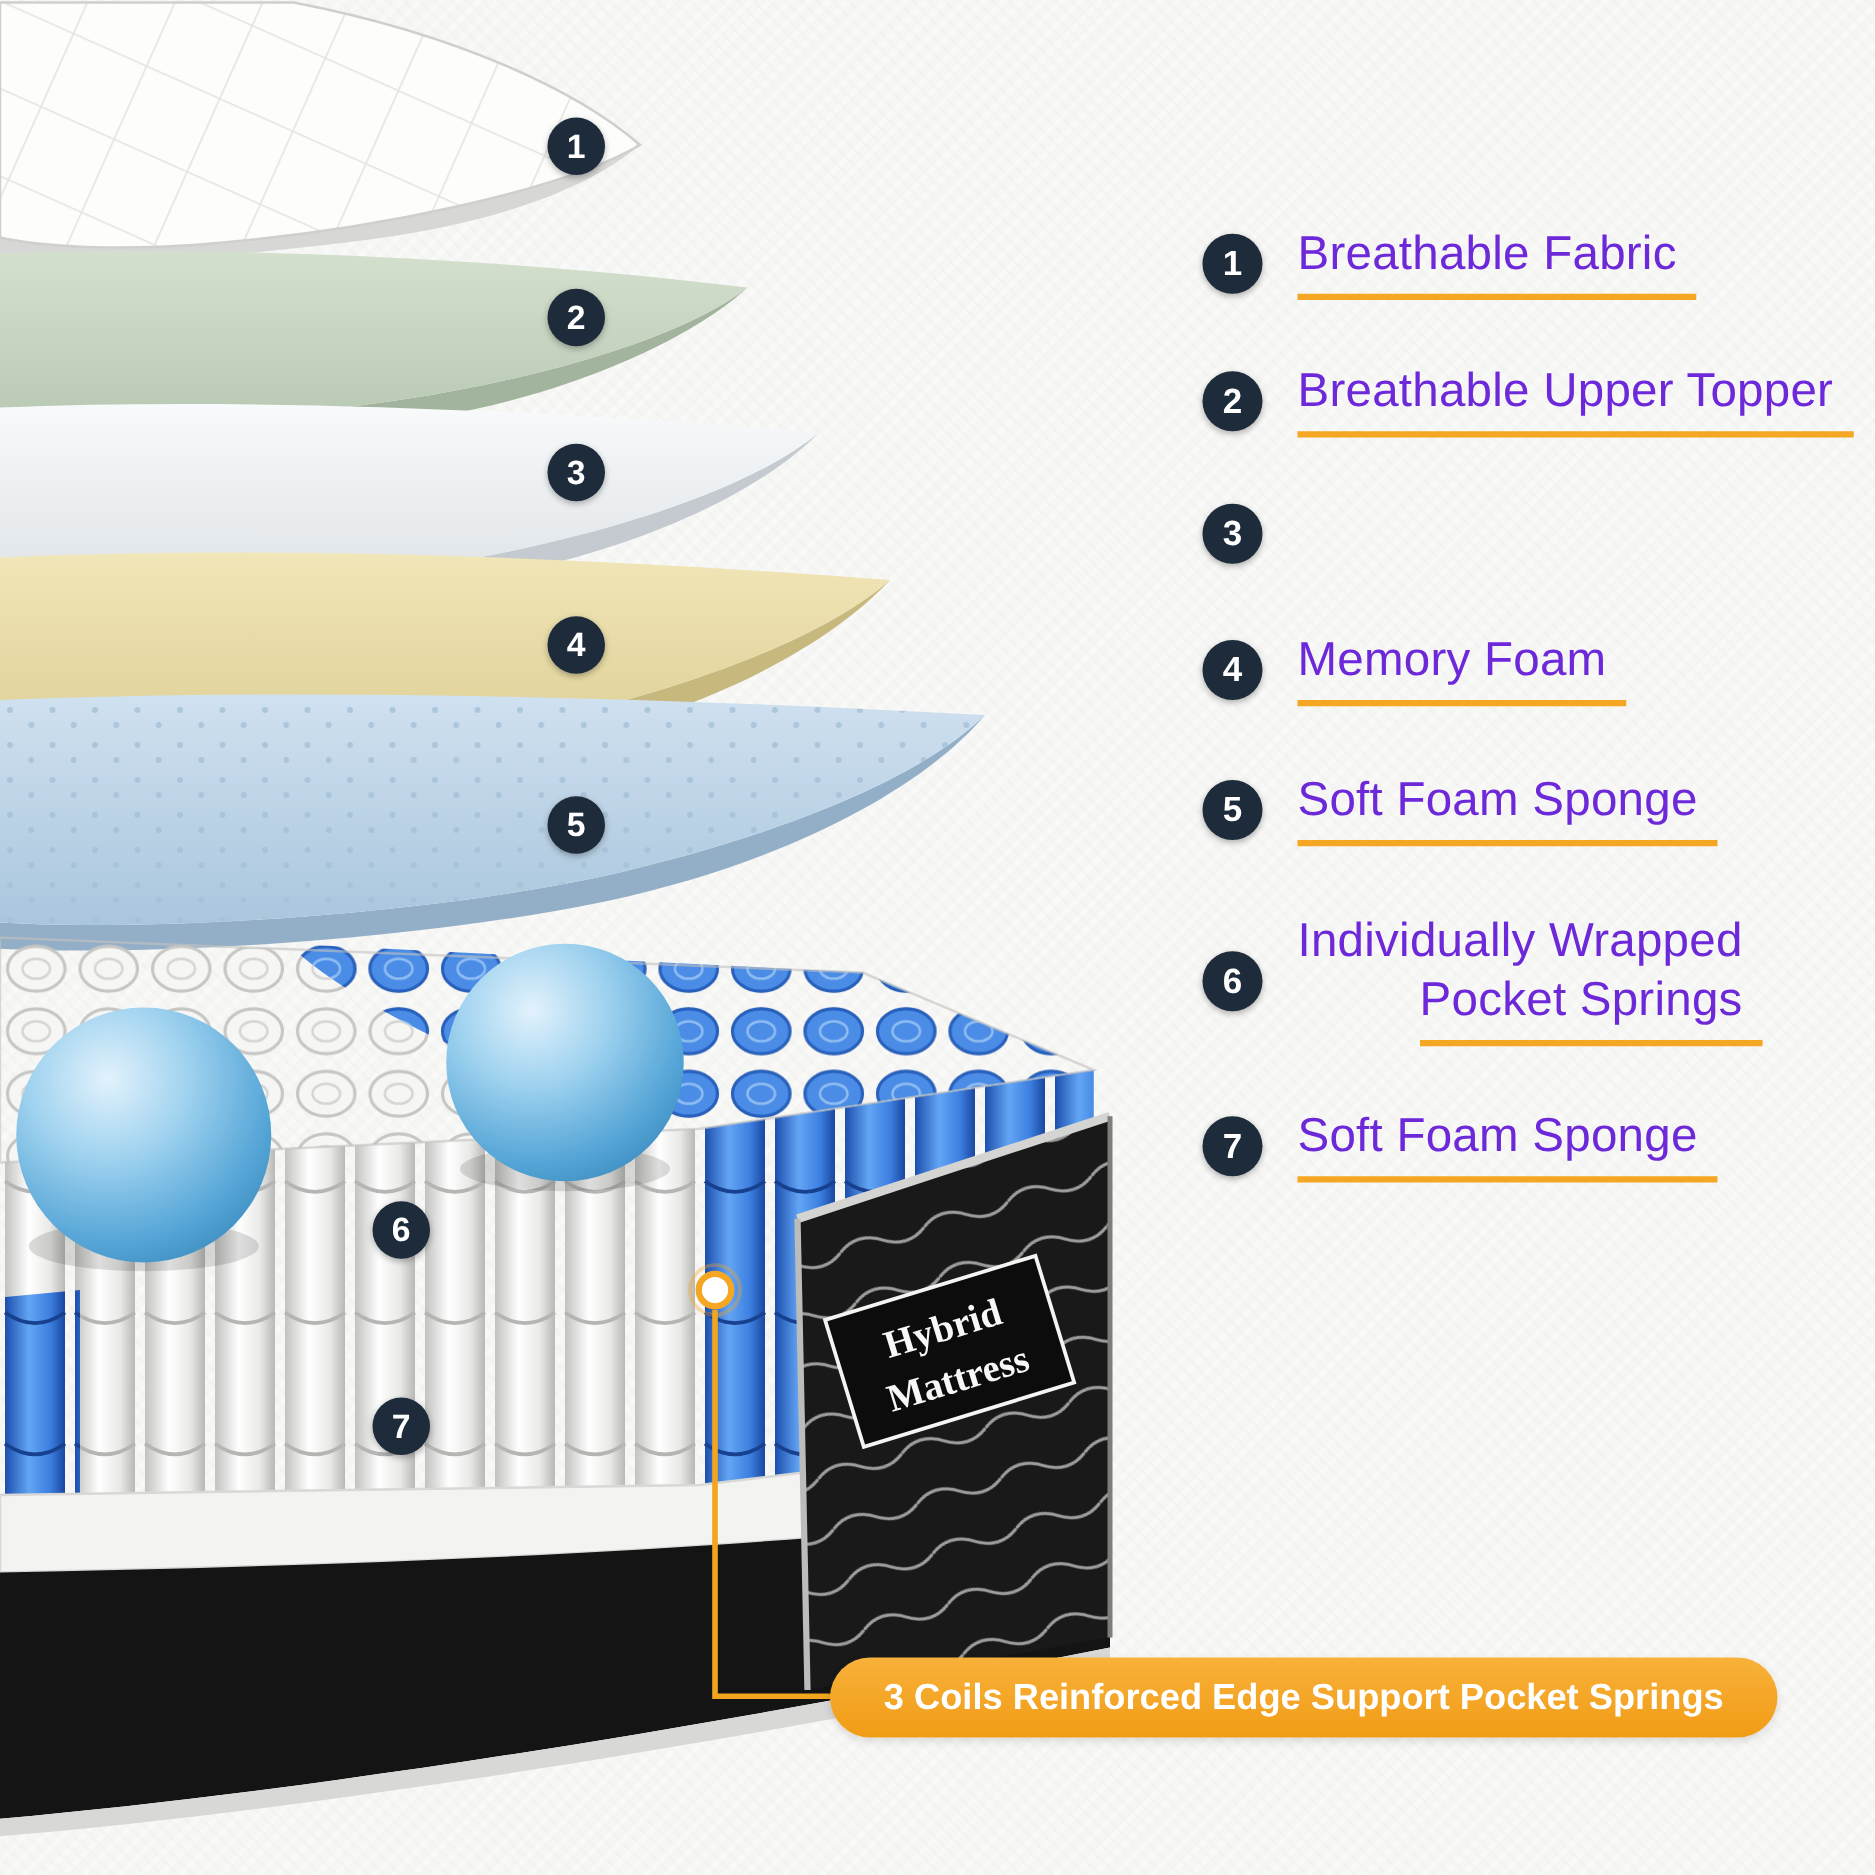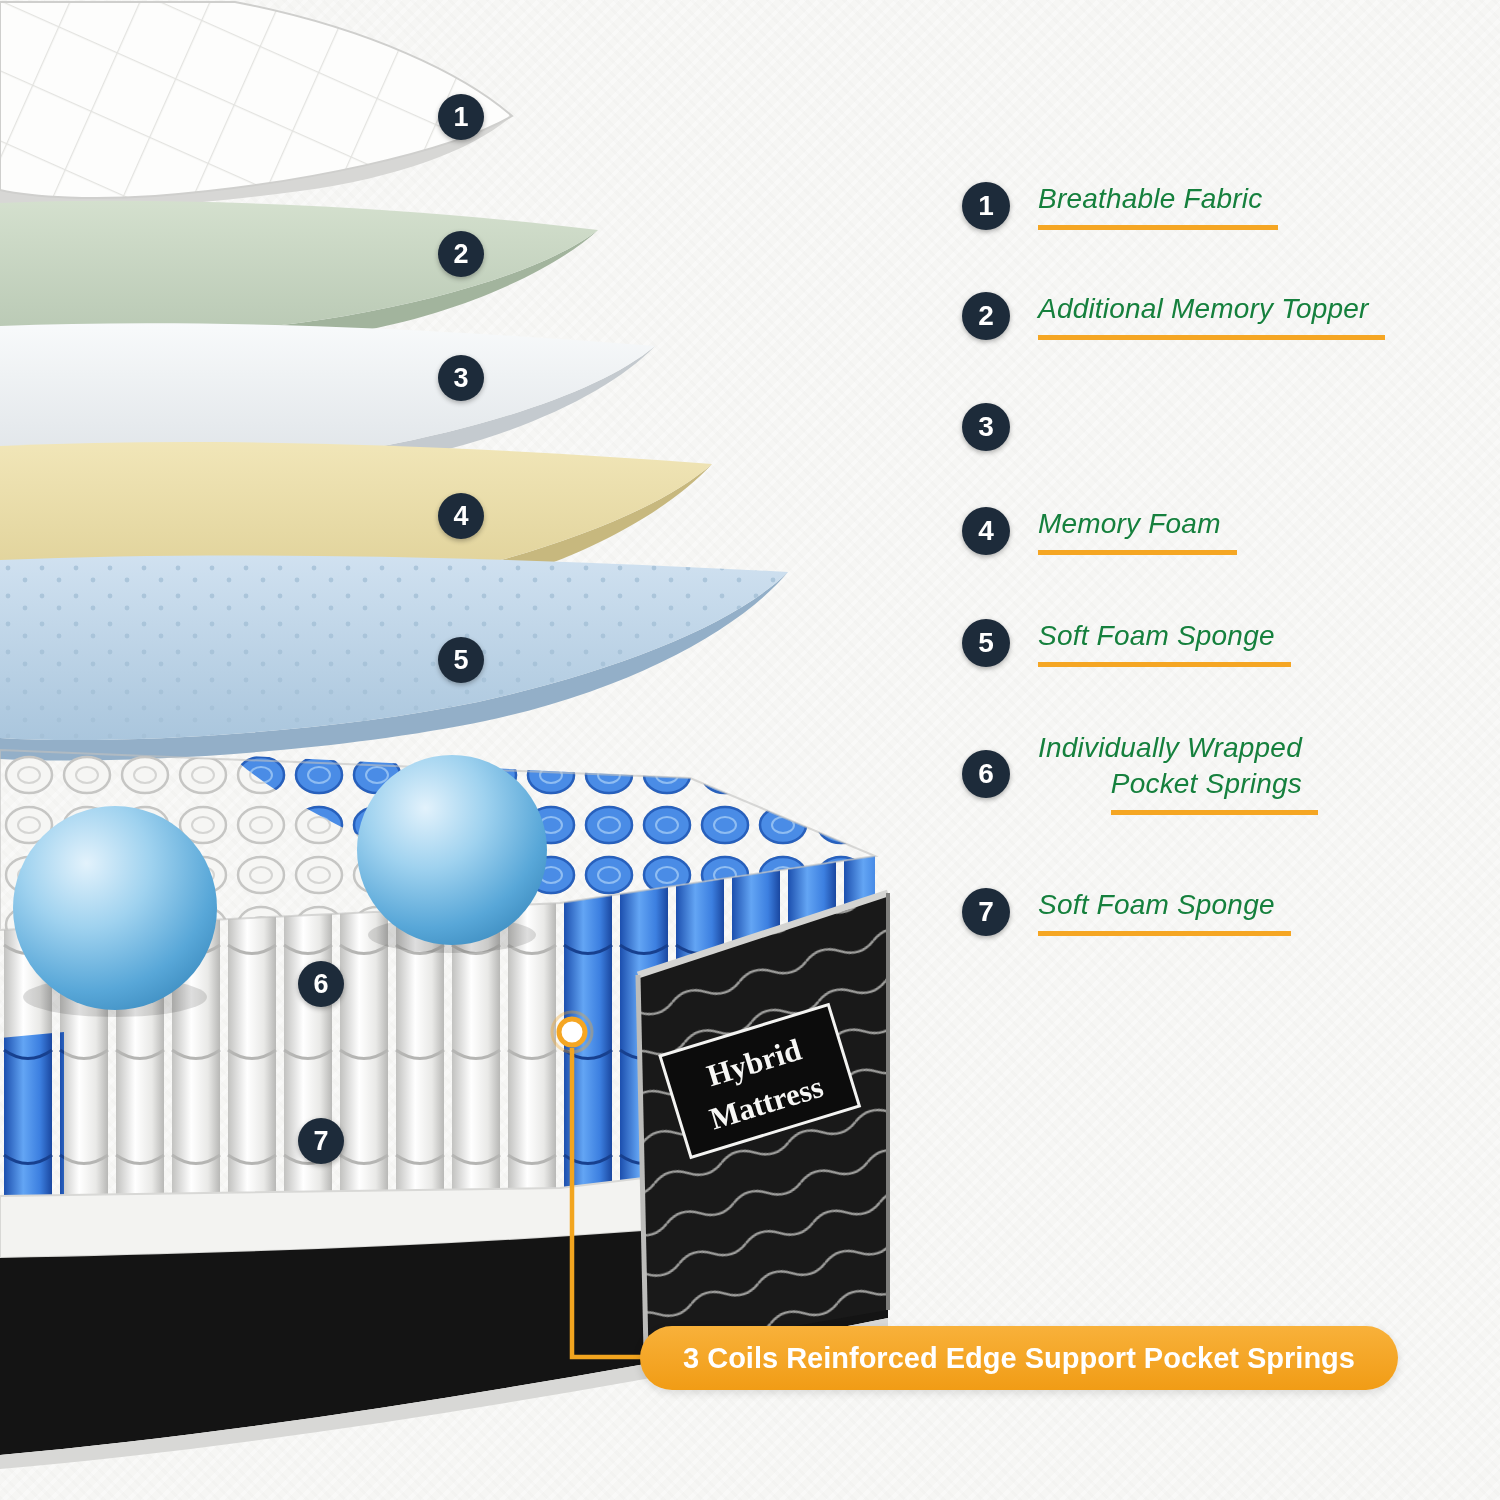--- a/index.html
+++ b/index.html
@@ -36,31 +36,30 @@
     display:flex; gap:28px; align-items:center;
   }
   .legend-badge {
     width:48px; height:48px; border-radius:50%; flex:0 0 48px;
     background:#1d2b3a; color:#ffffff;
     display:flex; align-items:center; justify-content:center;
     font-size:28px; font-weight:bold;
     box-shadow:0 2px 5px rgba(0,0,0,0.3);
   }
   .legend-label {
-    font-size:28px; color:#15803d; font-weight:500; letter-spacing:0.2px;
+    font-size:38px; color:#6d28d9; font-weight:500; letter-spacing:0.2px;
     white-space:nowrap; width:max-content;
     padding:0 16px 10px 0;
     border-bottom:5px solid #f5a623;
-    font-style:italic;
   }
   .legend-label.no-underline { border-bottom:none; padding-bottom:4px; }
   .legend-text-col { display:flex; flex-direction:column; align-items:flex-end; }
 
   .callout {
-    position:absolute; left:640px; top:1326px; width:758px; height:64px;
+    position:absolute; left:664px; top:1326px; width:758px; height:64px;
     border-radius:34px;
     background:linear-gradient(180deg,#f8b13a,#f19c15);
     display:flex; align-items:center; justify-content:center;
     color:#ffffff; font-weight:bold; font-size:29px; white-space:nowrap;
     box-shadow:0 3px 8px rgba(0,0,0,0.12);
   }
 </style>
 </head>
 <body>
 
@@ -208,21 +207,21 @@
   <div class="marker m6">6</div>
   <div class="marker m7">7</div>
 
   <div>
     <div class="legend-item" style="top:182px">
       <div class="legend-badge">1</div>
       <div class="legend-label">Breathable Fabric</div>
     </div>
     <div class="legend-item" style="top:292px">
       <div class="legend-badge">2</div>
-      <div class="legend-label">Additional Memory Topper</div>
+      <div class="legend-label">Breathable Upper Topper</div>
     </div>
     <div class="legend-item" style="top:403px">
       <div class="legend-badge">3</div>
     </div>
     <div class="legend-item" style="top:507px">
       <div class="legend-badge">4</div>
       <div class="legend-label">Memory Foam</div>
     </div>
     <div class="legend-item" style="top:619px">
       <div class="legend-badge">5</div>

